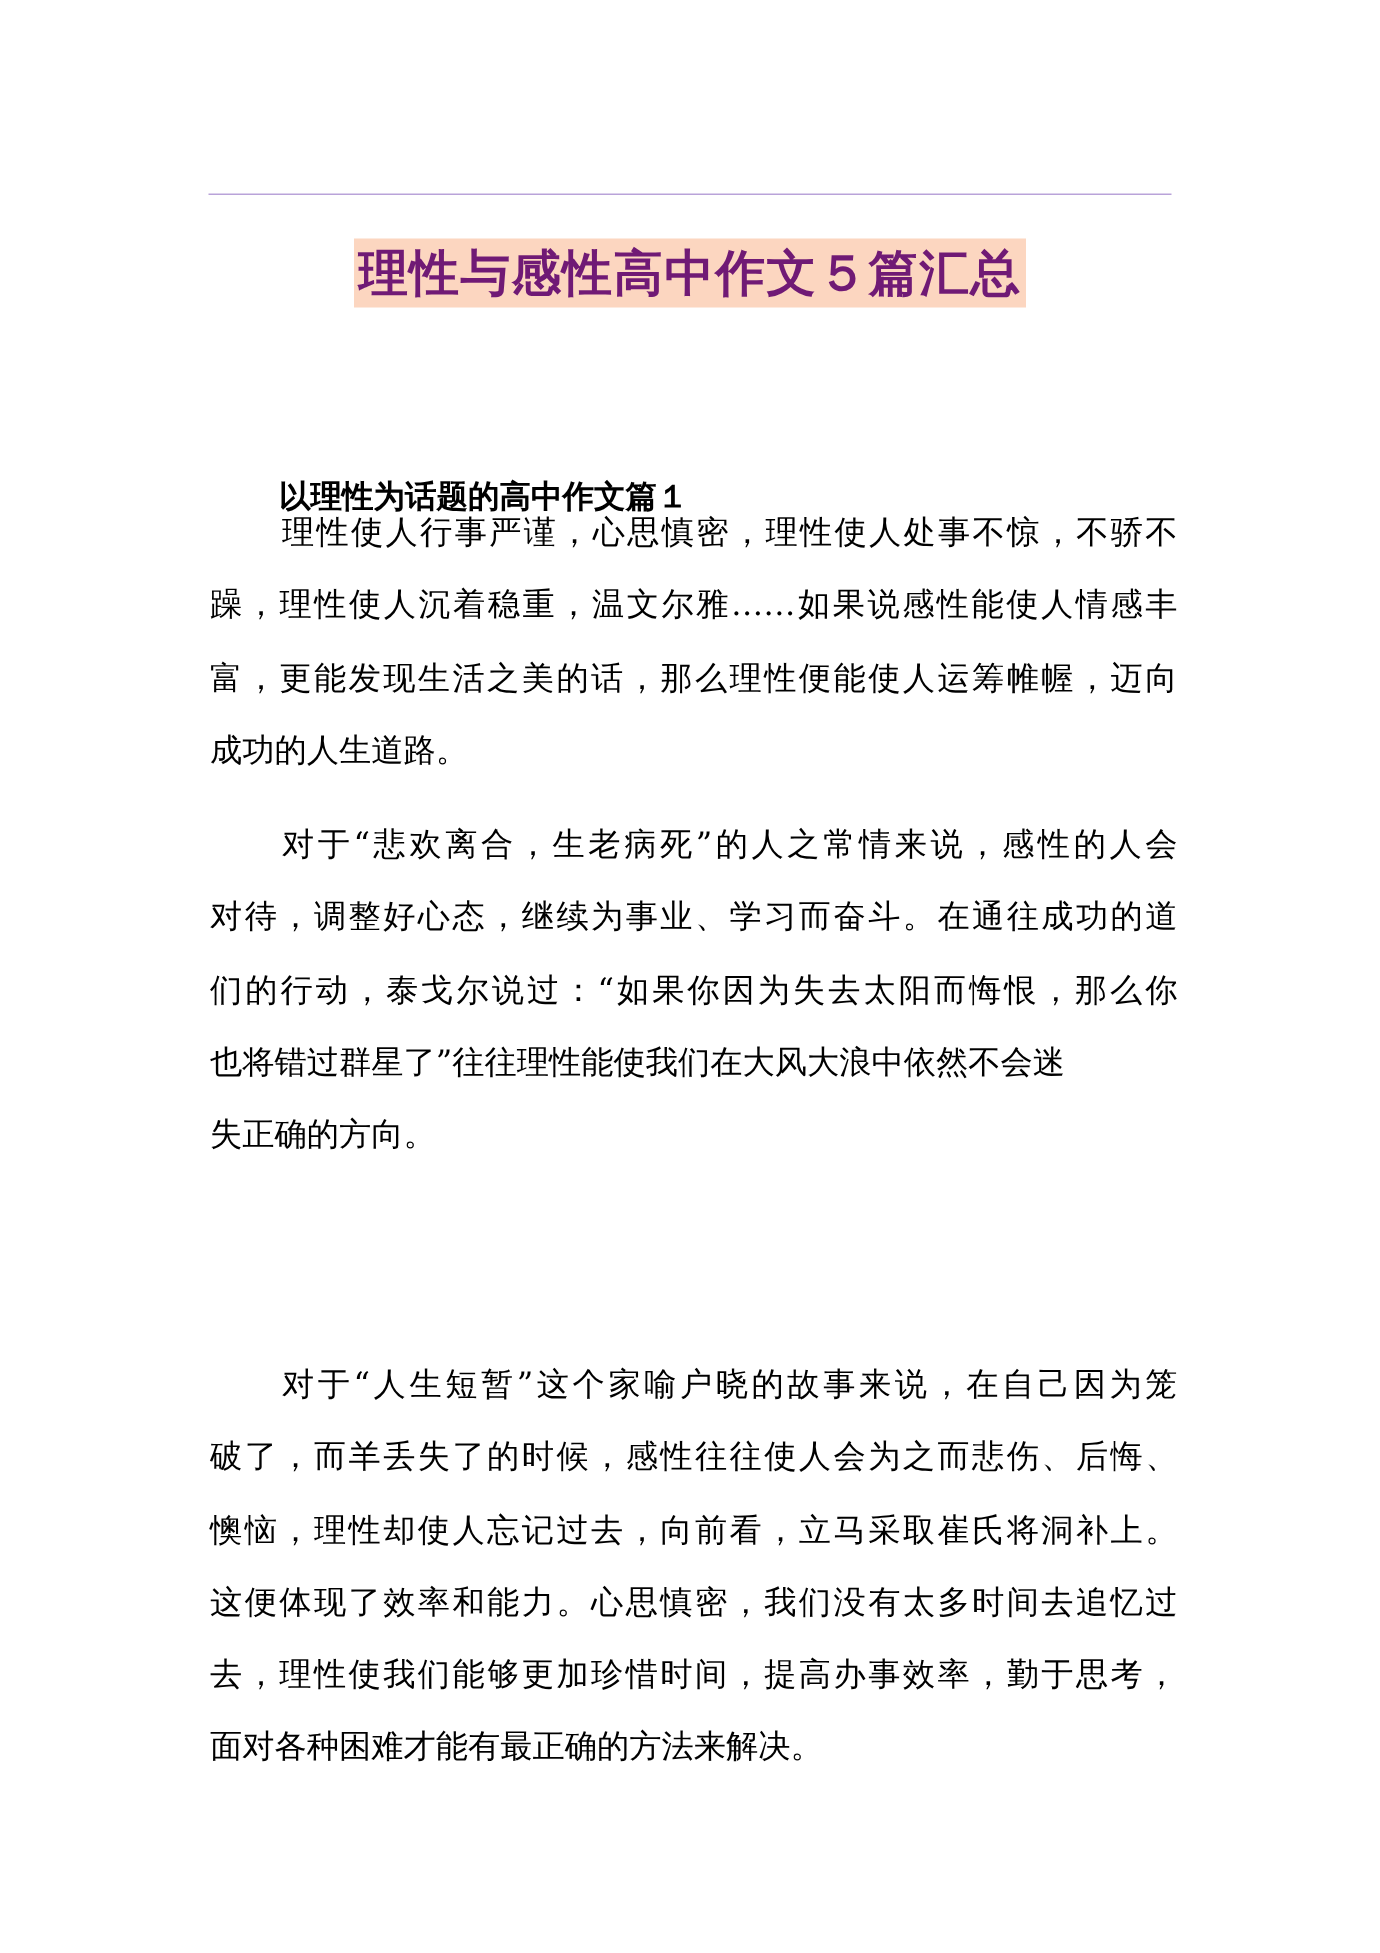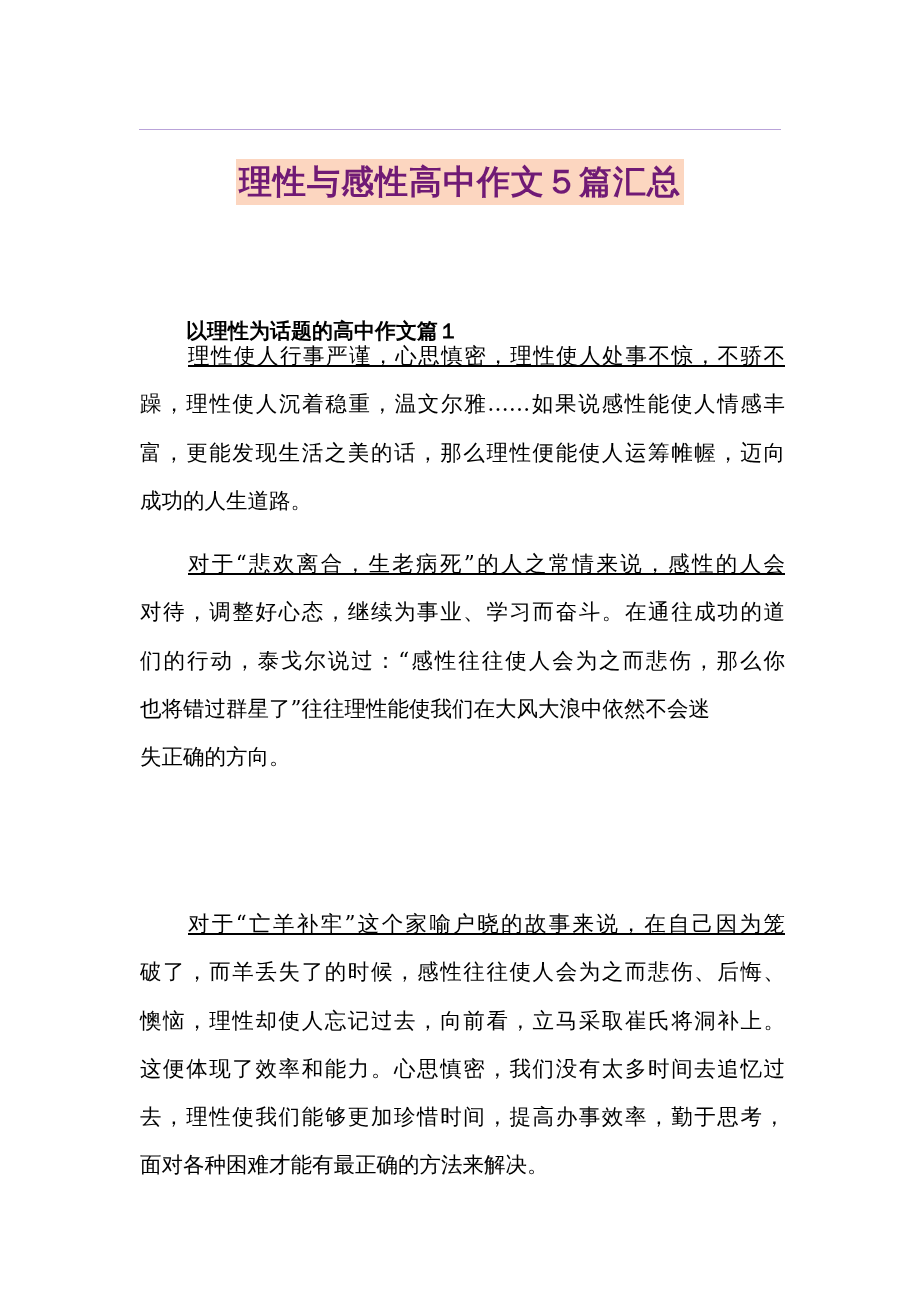--- a/index.html
+++ b/index.html
@@ -61,21 +61,20 @@
     }
     .line {
       display: block;
       white-space: nowrap;
       height: 48.3px;
       text-align: justify;
       text-align-last: justify;
     }
     .line.indent {
       padding-left: 48px;
-      text-decoration: underline;
     }
     .line.last {
       text-align-last: left;
     }
     #p1 { top: 332px; }
     #p2 { top: 540px; }
     #p3 { top: 900px; }
   </style>
 </head>
 <body>
@@ -91,25 +90,25 @@
 <div class="para" id="p1">
   <span class="line indent">理性使人行事严谨，心思慎密，理性使人处事不惊，不骄不</span>
   <span class="line">躁，理性使人沉着稳重，温文尔雅……如果说感性能使人情感丰</span>
   <span class="line">富，更能发现生活之美的话，那么理性便能使人运筹帷幄，迈向</span>
   <span class="line last">成功的人生道路。</span>
 </div>
 
 <div class="para" id="p2">
   <span class="line indent">对于“悲欢离合，生老病死”的人之常情来说，感性的人会</span>
   <span class="line">对待，调整好心态，继续为事业、学习而奋斗。在通往成功的道</span>
-  <span class="line">们的行动，泰戈尔说过：“感性往往使人会为之而悲伤，那么你</span>
+  <span class="line">们的行动，泰戈尔说过：“如果你因为失去太阳而悔恨，那么你</span>
   <span class="line last">也将错过群星了”往往理性能使我们在大风大浪中依然不会迷</span>
   <span class="line last">失正确的方向。</span>
 </div>
 
 <div class="para" id="p3">
-  <span class="line indent">对于“亡羊补牢”这个家喻户晓的故事来说，在自己因为笼</span>
+  <span class="line indent">对于“人生短暂”这个家喻户晓的故事来说，在自己因为笼</span>
   <span class="line">破了，而羊丢失了的时候，感性往往使人会为之而悲伤、后悔、</span>
   <span class="line">懊恼，理性却使人忘记过去，向前看，立马采取崔氏将洞补上。</span>
   <span class="line">这便体现了效率和能力。心思慎密，我们没有太多时间去追忆过</span>
   <span class="line">去，理性使我们能够更加珍惜时间，提高办事效率，勤于思考，</span>
   <span class="line last">面对各种困难才能有最正确的方法来解决。</span>
 </div>
 
 </body></html>

